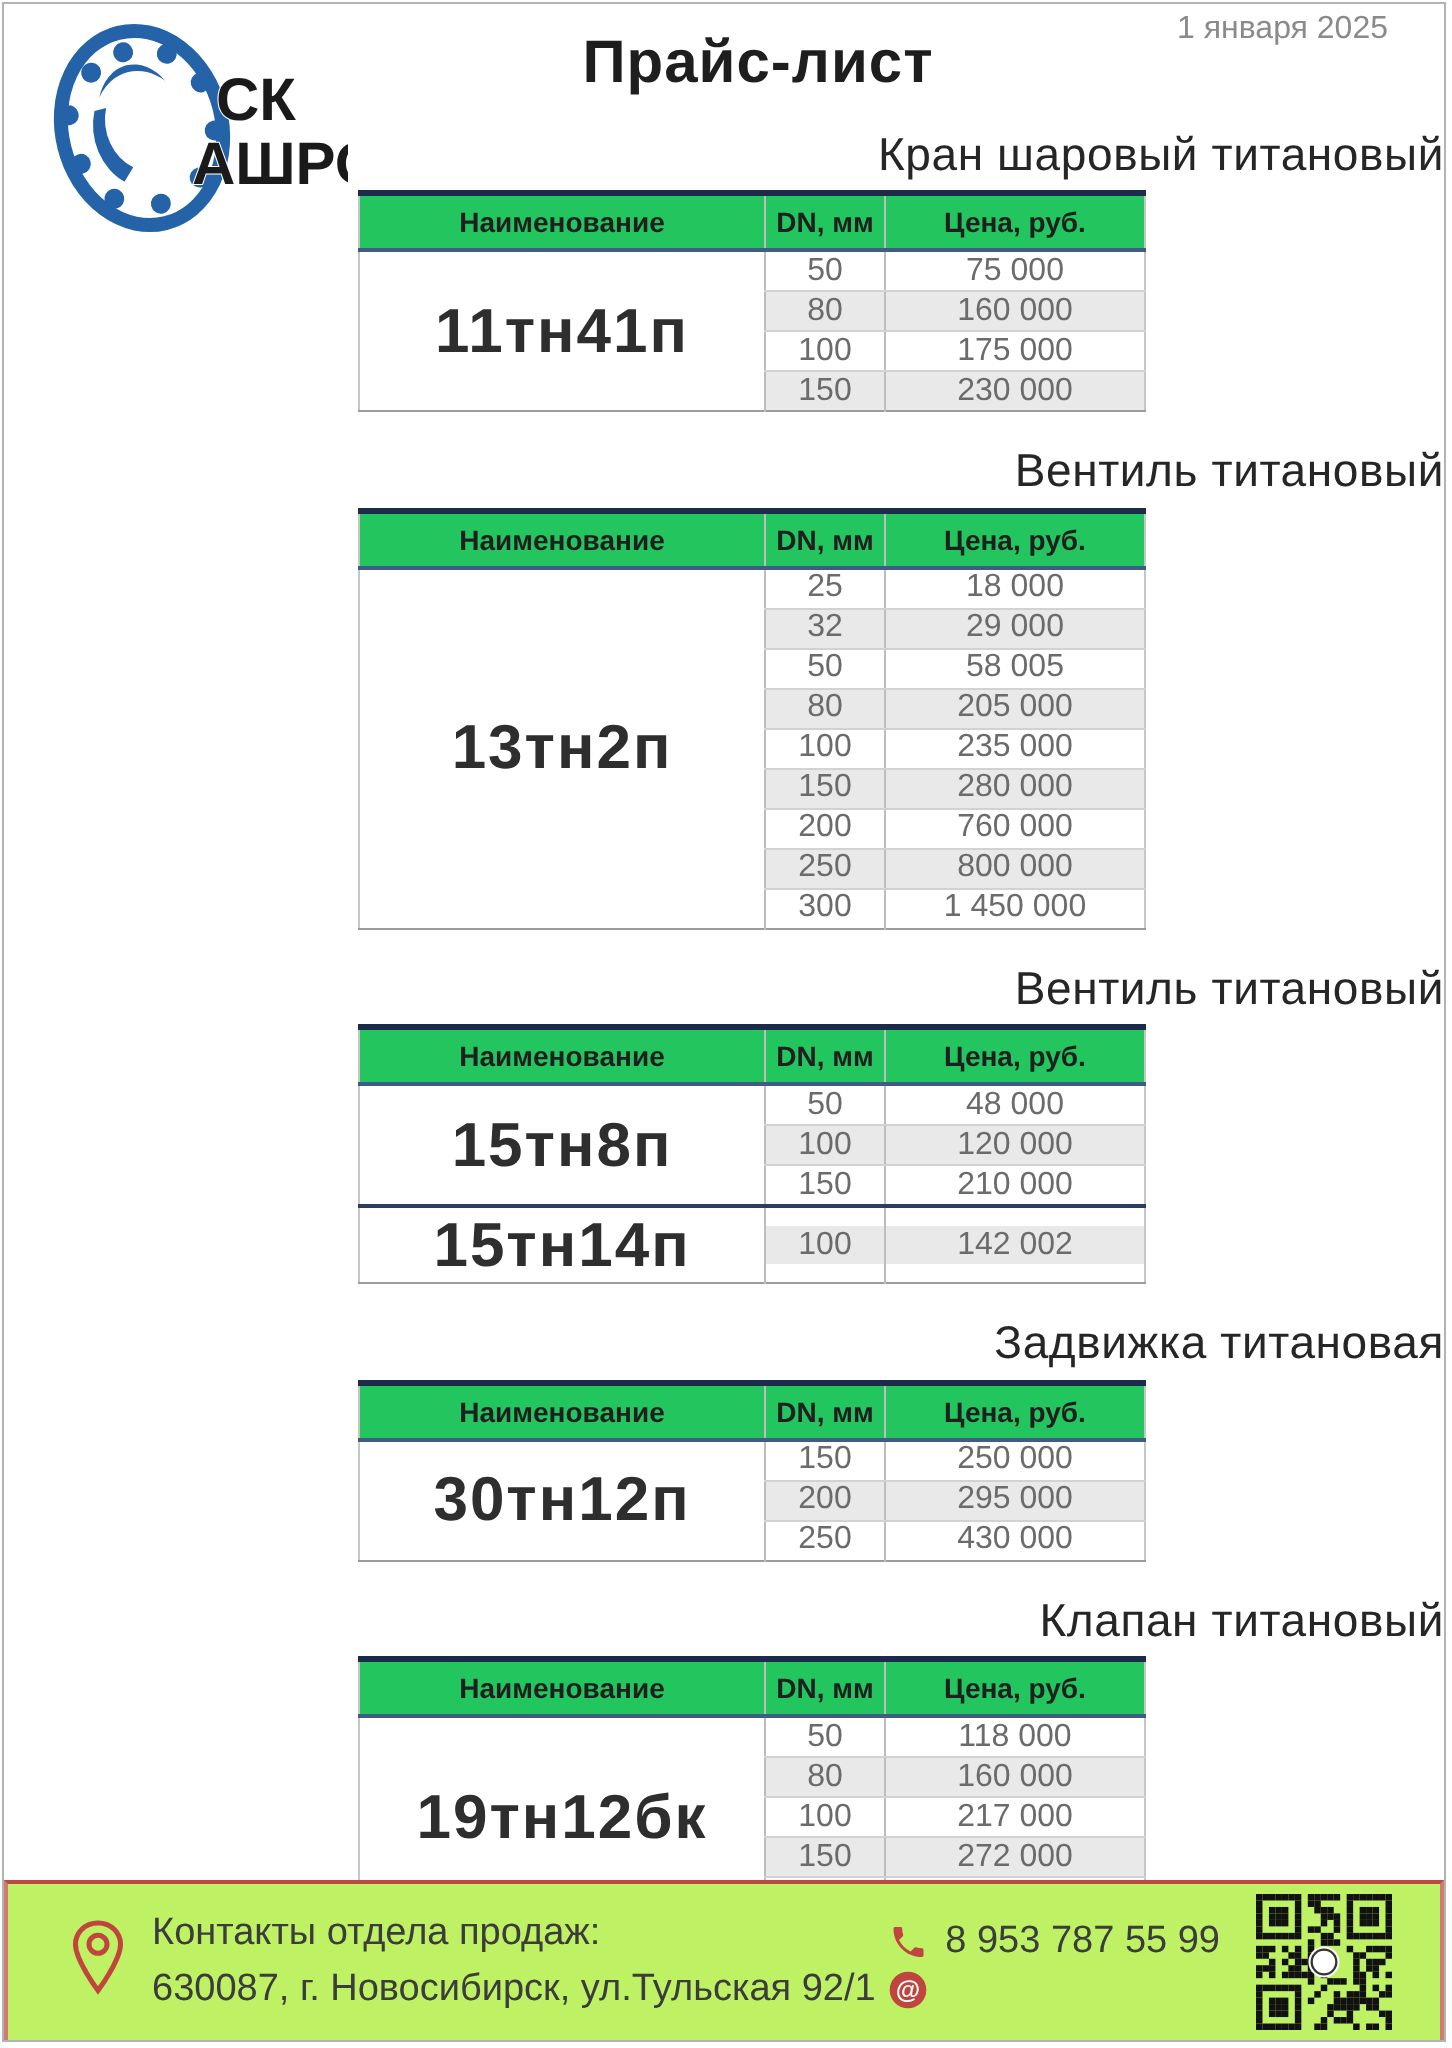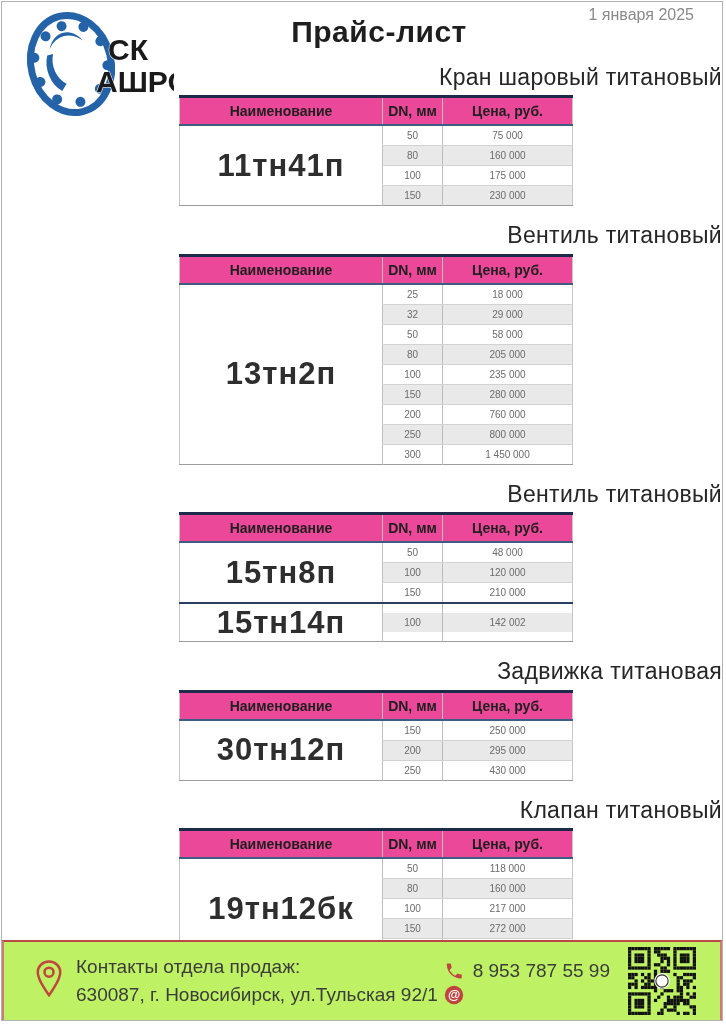--- a/index.html
+++ b/index.html
@@ -15,25 +15,25 @@
   
   #sections{margin-top:2px;}
   .price-section{margin-top:0;}
   .section-title{margin:16px 0 5px 0;padding-left:34px;text-align:right;
     font-size:23px;font-weight:400;color:#262626;letter-spacing:.3px;line-height:1.15;}
   .price-table{border-collapse:collapse;margin-left:177px;width:393px;table-layout:fixed;
     border-left:1px solid #c6c6c6;border-right:1px solid #c6c6c6;border-bottom:1px solid #9c9c9c;}
   .price-table col.c-name{width:203px;}
   .price-table col.c-dn{width:60px;}
   .price-table col.c-price{width:130px;}
-  .price-table thead tr{background:#ec4899;}
+  .price-table thead tr{background:#22c55e;}
   .price-table th{border-top:3px solid #1c2b4a;border-bottom:2px solid #3f5d82;
     font-size:14px;font-weight:700;color:#1f1f1f;height:26px;padding:0;text-align:center;}
   .price-table th+th{border-left:1px solid #bdbdbd;}
-  .price-table td{padding:0;height:19px;font-size:10px;color:#6b6b6b;text-align:center;
+  .price-table td{padding:0;height:19px;font-size:16px;color:#6b6b6b;text-align:center;
     border-bottom:1px solid #d2d2d2;}
   .price-table td.dn-cell,.price-table td.price-cell{border-left:1px solid #bdbdbd;}
   .price-table tr.stripe td.dn-cell,.price-table tr.stripe td.price-cell{background:#e9e9e9;}
   .price-table td.name-cell{background:#fff;font-size:31px;font-weight:700;color:#2e2e2e;
     letter-spacing:1px;border-bottom:none;}
   .price-table tr.group-sep td{border-top:2px solid #2c3e5f;}
   .price-table tr.tall td.dn-cell,.price-table tr.tall td.price-cell{height:37px;
     background:linear-gradient(to bottom,#fff 0 24%,#e9e9e9 24% 76%,#fff 76% 100%);}
   .price-table tbody tr:last-child td{border-bottom:none;}
 
@@ -139,21 +139,21 @@
               <td rowspan="9" class="name-cell">13тн2п</td>
               <td class="dn-cell">25</td>
               <td class="price-cell">18 000</td>
             </tr>
             <tr class="stripe">
               <td class="dn-cell">32</td>
               <td class="price-cell">29 000</td>
             </tr>
             <tr class="">
               <td class="dn-cell">50</td>
-              <td class="price-cell">58 000</td>
+              <td class="price-cell">58 005</td>
             </tr>
             <tr class="stripe">
               <td class="dn-cell">80</td>
               <td class="price-cell">205 000</td>
             </tr>
             <tr class="">
               <td class="dn-cell">100</td>
               <td class="price-cell">235 000</td>
             </tr>
             <tr class="stripe">

